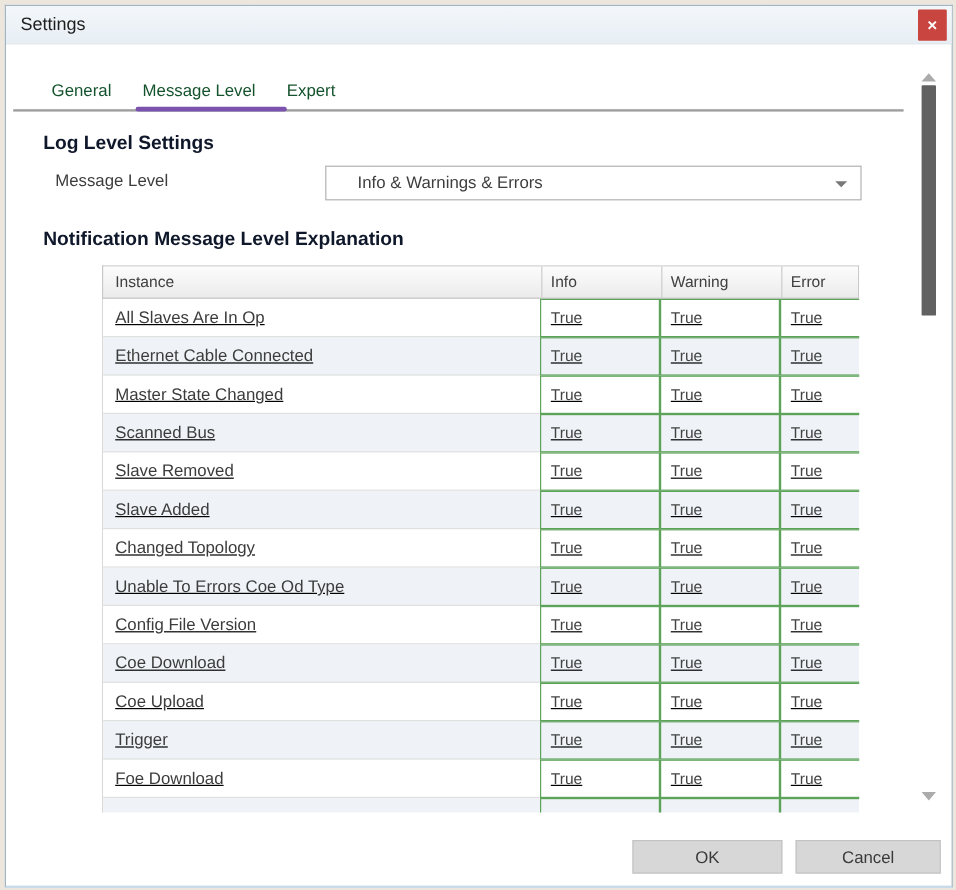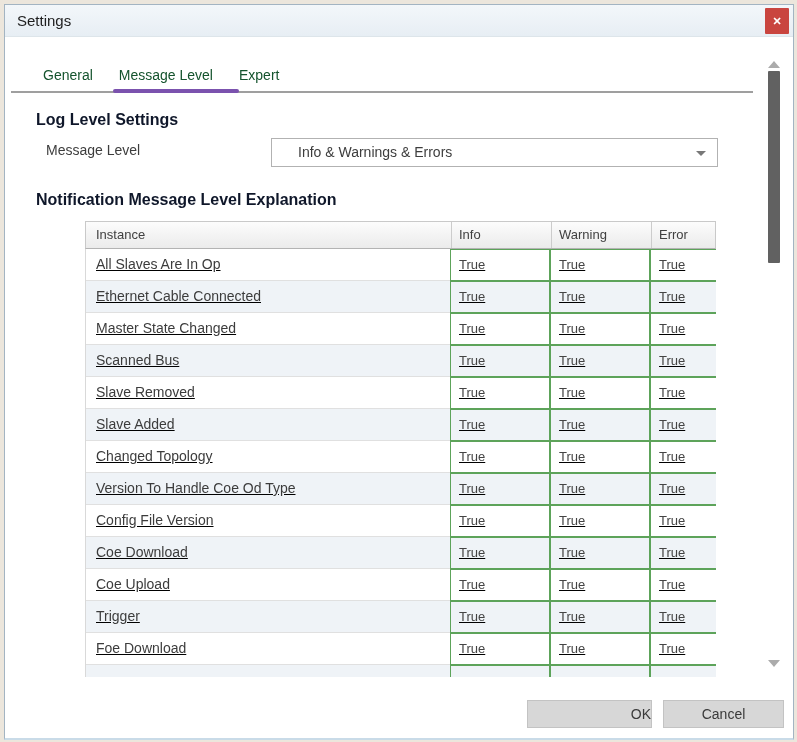--- a/index.html
+++ b/index.html
@@ -116,21 +116,21 @@
     background:#616161; border-radius:1px; cursor:grab;
   }
   
   .btn {
     position:absolute; top:695px; height:28px;
     background:#d7d7d7; border:1px solid #c3c3c3;
     font-size:14px; color:#3a3a3a; text-align:center;
     font-family:"Liberation Sans", sans-serif;
     cursor:pointer;
   }
-  .btn-ok { left:522px; width:125px;text-align:right; }
+  .btn-ok { left:522px; width:125px; }
   .btn-cancel { left:658px; width:121px; }
 </style>
 </head>
 <body>
 
 <div class="dialog">
 
   <div class="titlebar">
     <span class="title">Settings</span>
     <button class="close-btn">
@@ -199,21 +199,21 @@
           <div class="cell val">True</div>
           <div class="cell val">True</div>
         </div>
         <div class="trow">
           <div class="cell inst">Changed Topology</div>
           <div class="cell val">True</div>
           <div class="cell val">True</div>
           <div class="cell val">True</div>
         </div>
         <div class="trow alt">
-          <div class="cell inst">Version To Handle Coe Od Type</div>
+          <div class="cell inst">Unable To Errors Coe Od Type</div>
           <div class="cell val">True</div>
           <div class="cell val">True</div>
           <div class="cell val">True</div>
         </div>
         <div class="trow">
           <div class="cell inst">Config File Version</div>
           <div class="cell val">True</div>
           <div class="cell val">True</div>
           <div class="cell val">True</div>
         </div>

